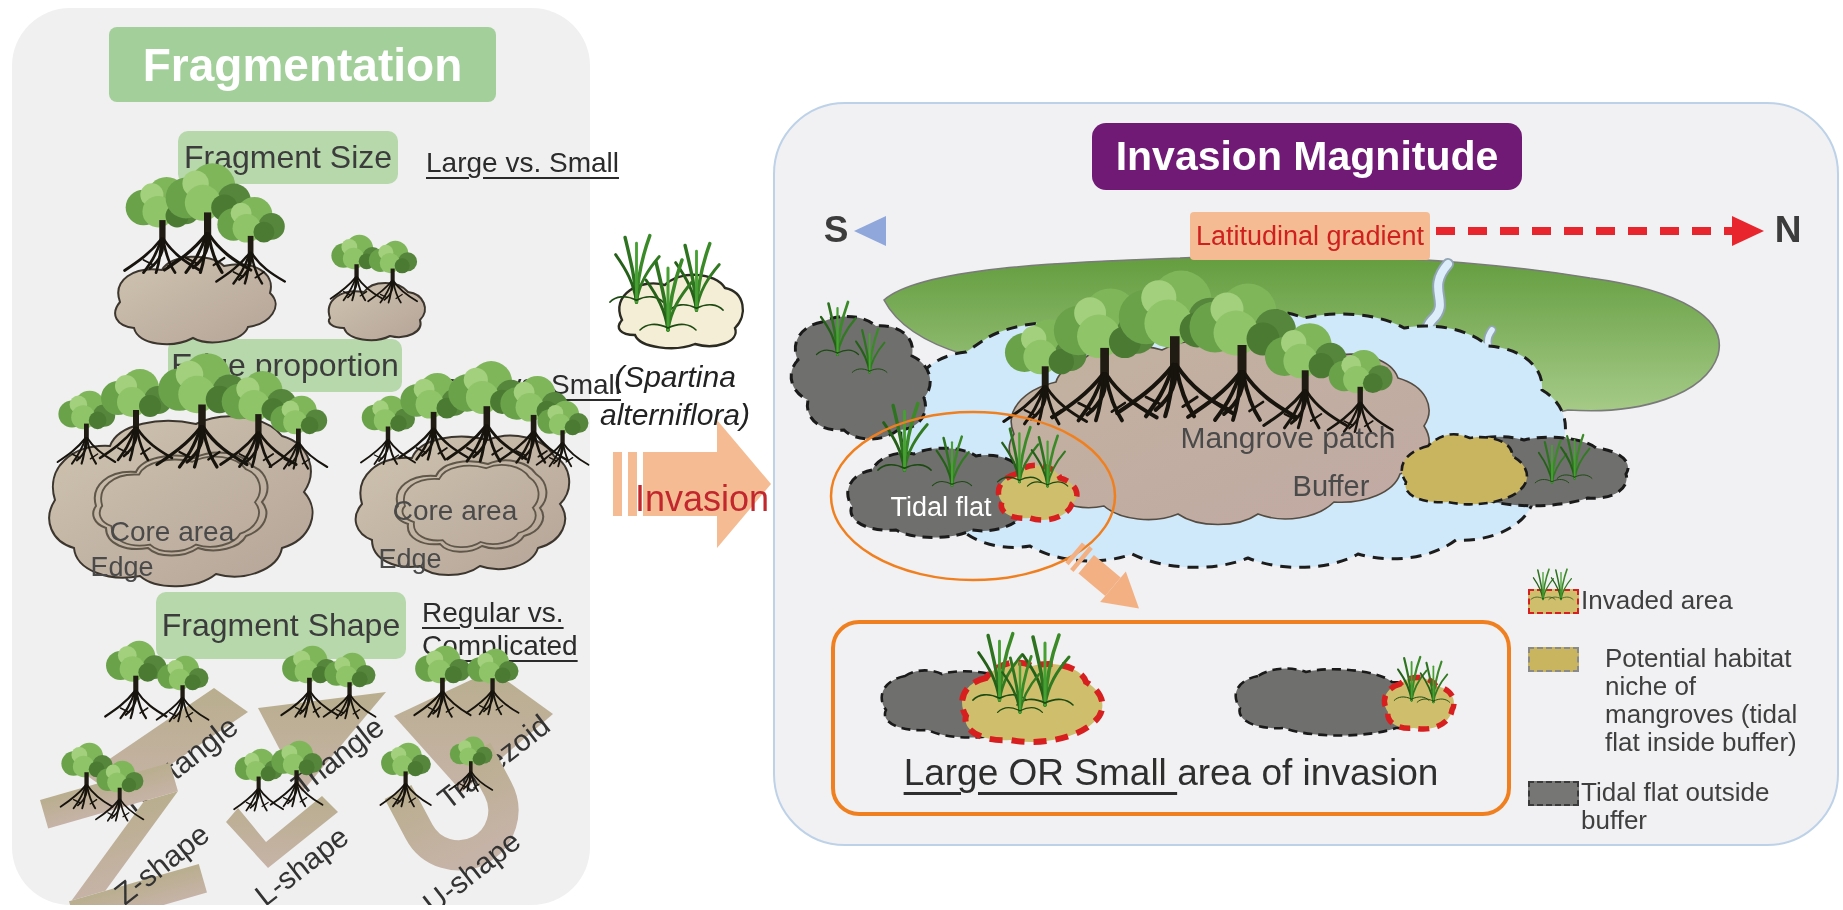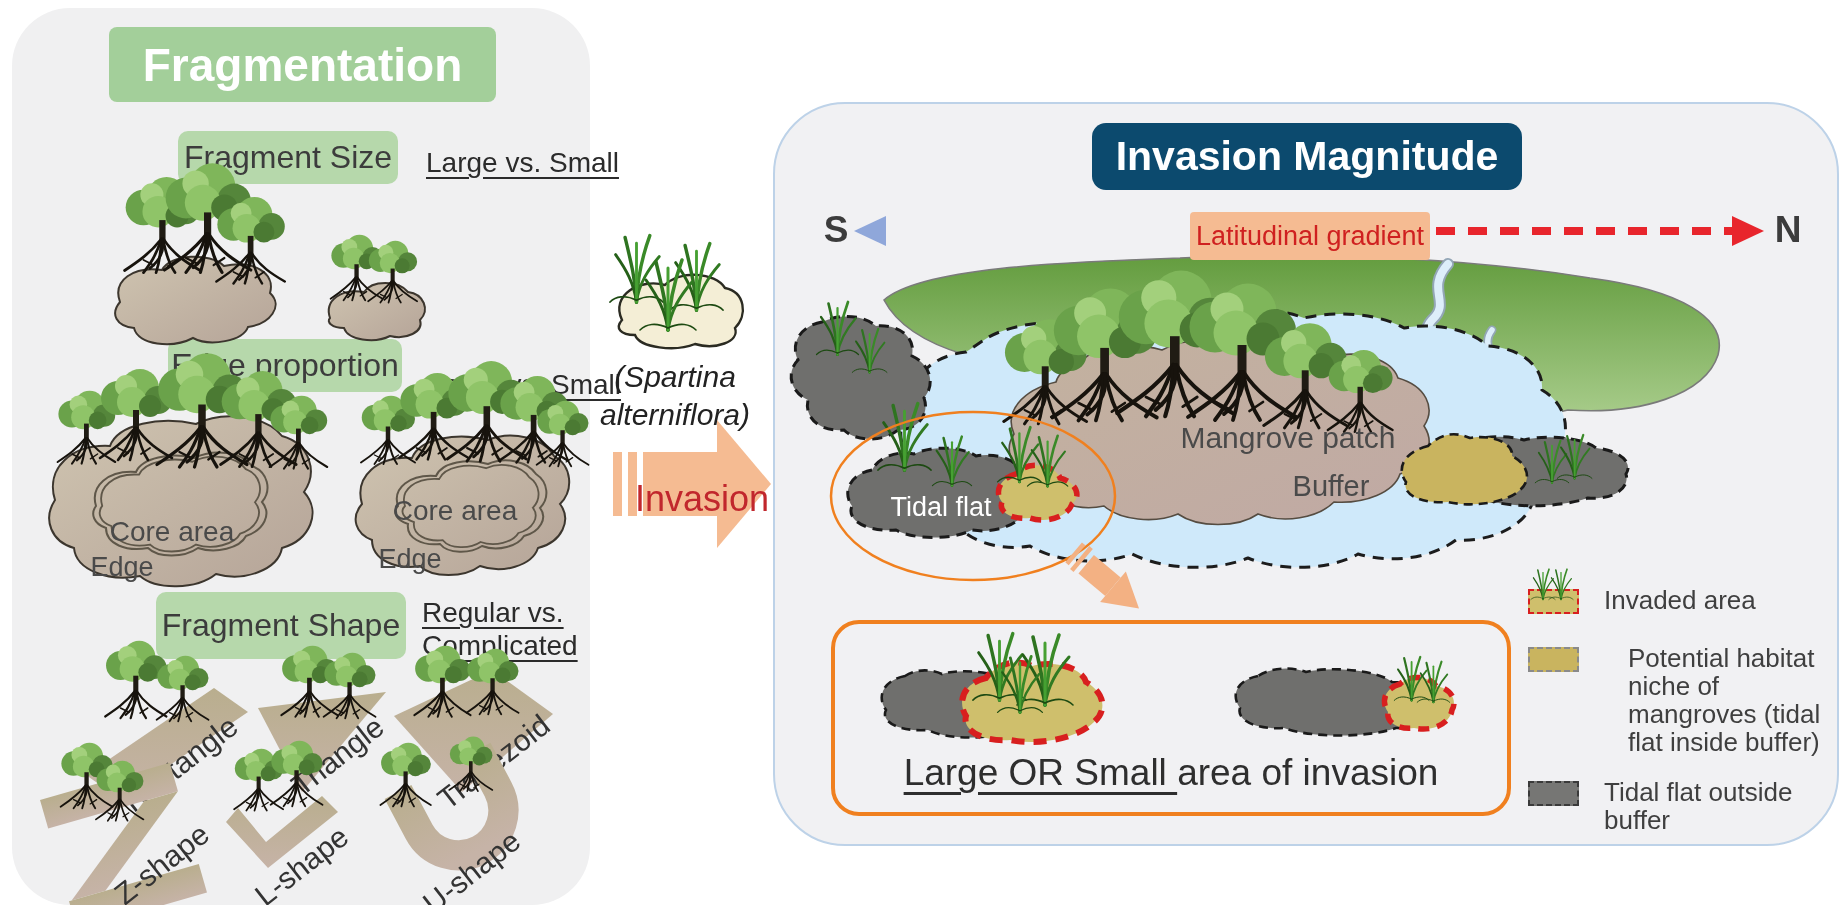--- a/index.html
+++ b/index.html
@@ -3,42 +3,42 @@
 <meta charset="utf-8">
 <style>
   html,body{margin:0;padding:0;background:#fff;}
   .canvas{position:relative;width:1843px;height:910px;background:#fff;overflow:hidden;
           font-family:"Liberation Sans",sans-serif;color:#2e2e2e;}
   .abs{position:absolute;}
   .panel{position:absolute;background:#f0f0f1;border-radius:58px;}
   .panel.right{background:#f1f1f3;border:2px solid #bdd2e8;border-radius:72px;}
   .chip{position:absolute;display:flex;align-items:center;justify-content:center;text-align:center;}
   .hdr-green{background:#a3cf9a;border-radius:8px;color:#fff;font-weight:bold;font-size:46px;}
-  .hdr-peach{background:#0c4a6e;border-radius:14px;color:#fff;font-weight:bold;font-size:41px;}
+  .hdr-peach{background:#701a75;border-radius:14px;color:#fff;font-weight:bold;font-size:41px;}
   .chip-green{background:#b6d8ab;border-radius:10px;color:#3c3c3c;font-size:32px;}
   .vs{position:absolute;font-size:28px;color:#2b2b2b;text-decoration:underline;
       text-underline-offset:5px;line-height:1.18;}
   .species{position:absolute;font-size:30px;font-style:italic;text-align:center;color:#222;line-height:1.25;}
   .inv-wrap{position:absolute;left:613px;top:420px;width:160px;height:128px;}
   .inv-bar{position:absolute;top:32px;width:9px;height:64px;background:#f5bb92;}
   .inv-body{position:absolute;left:30px;top:32px;width:74px;height:64px;background:#f5bb92;}
   .inv-head{position:absolute;left:104px;top:0;width:0;height:0;
             border-left:54px solid #f5bb92;border-top:64px solid transparent;border-bottom:64px solid transparent;}
   .inv-label{position:absolute;left:22px;top:58px;width:110px;text-align:center;
              font-size:36px;color:#c1272d;}
   .inset-text{position:absolute;left:843px;top:752px;width:656px;text-align:center;
               font-size:37px;color:#2e2e2e;white-space:nowrap;}
   .inset-text .u{text-decoration:underline;text-underline-offset:7px;text-decoration-thickness:3px;}
   .legend{position:absolute;left:1528px;top:578px;width:250px;}
   .leg-row{position:absolute;left:0;display:flex;align-items:flex-start;}
   .swatch{position:relative;width:47px;height:21px;flex:0 0 47px;margin-top:3px;}
   .sw1{background:#cfbf6c;border:2px dashed #d81f1f;}
   .sw2{background:#c9b45f;border:2px dashed #8a8a8a;}
   .sw3{background:#767674;border:2px dashed #3a3a3a;}
-  .leg-label{margin-left:25px;font-size:26px;line-height:28px;color:#3f3f3f;width:218px;}
+  .leg-label{margin-left:2px;font-size:26px;line-height:28px;color:#3f3f3f;width:218px;}
   .grassmini{position:absolute;width:26px;height:36px;top:-26px;}
   svg text{font-family:"Liberation Sans",sans-serif;}
 </style>
 </head>
 <body>
 
 <div class="canvas">
 
   <svg width="0" height="0" style="position:absolute" aria-hidden="true">
     <defs>

